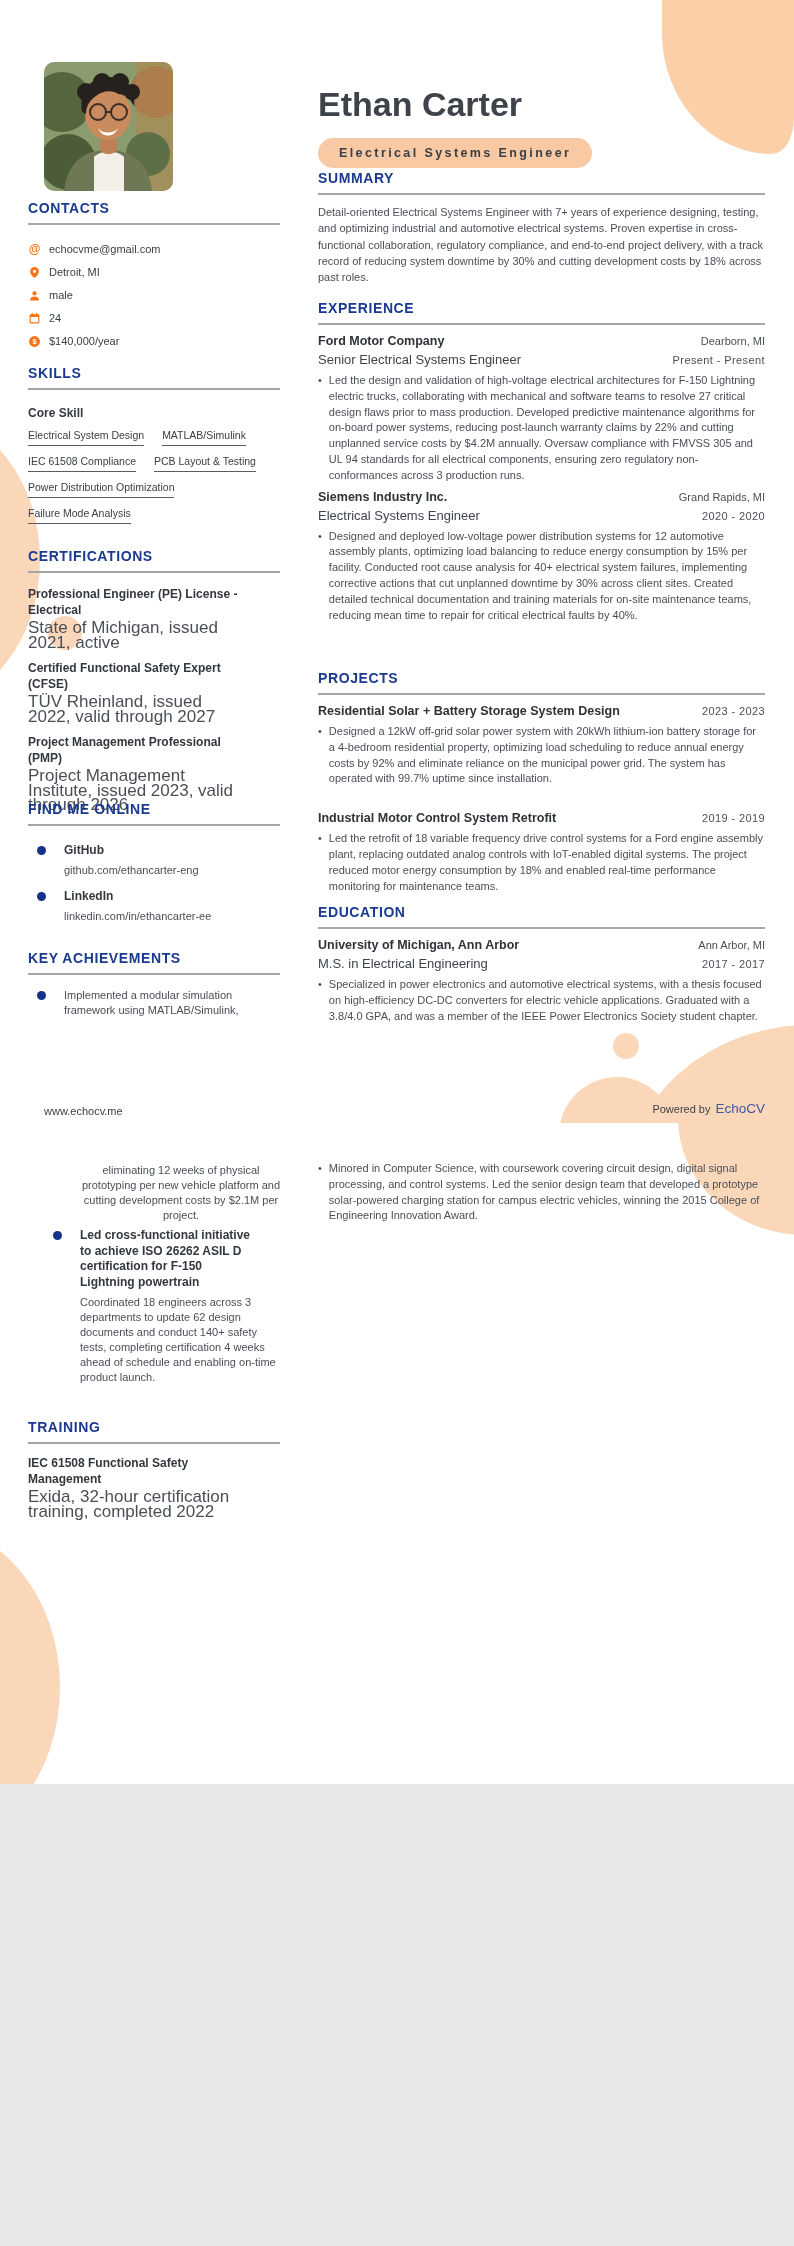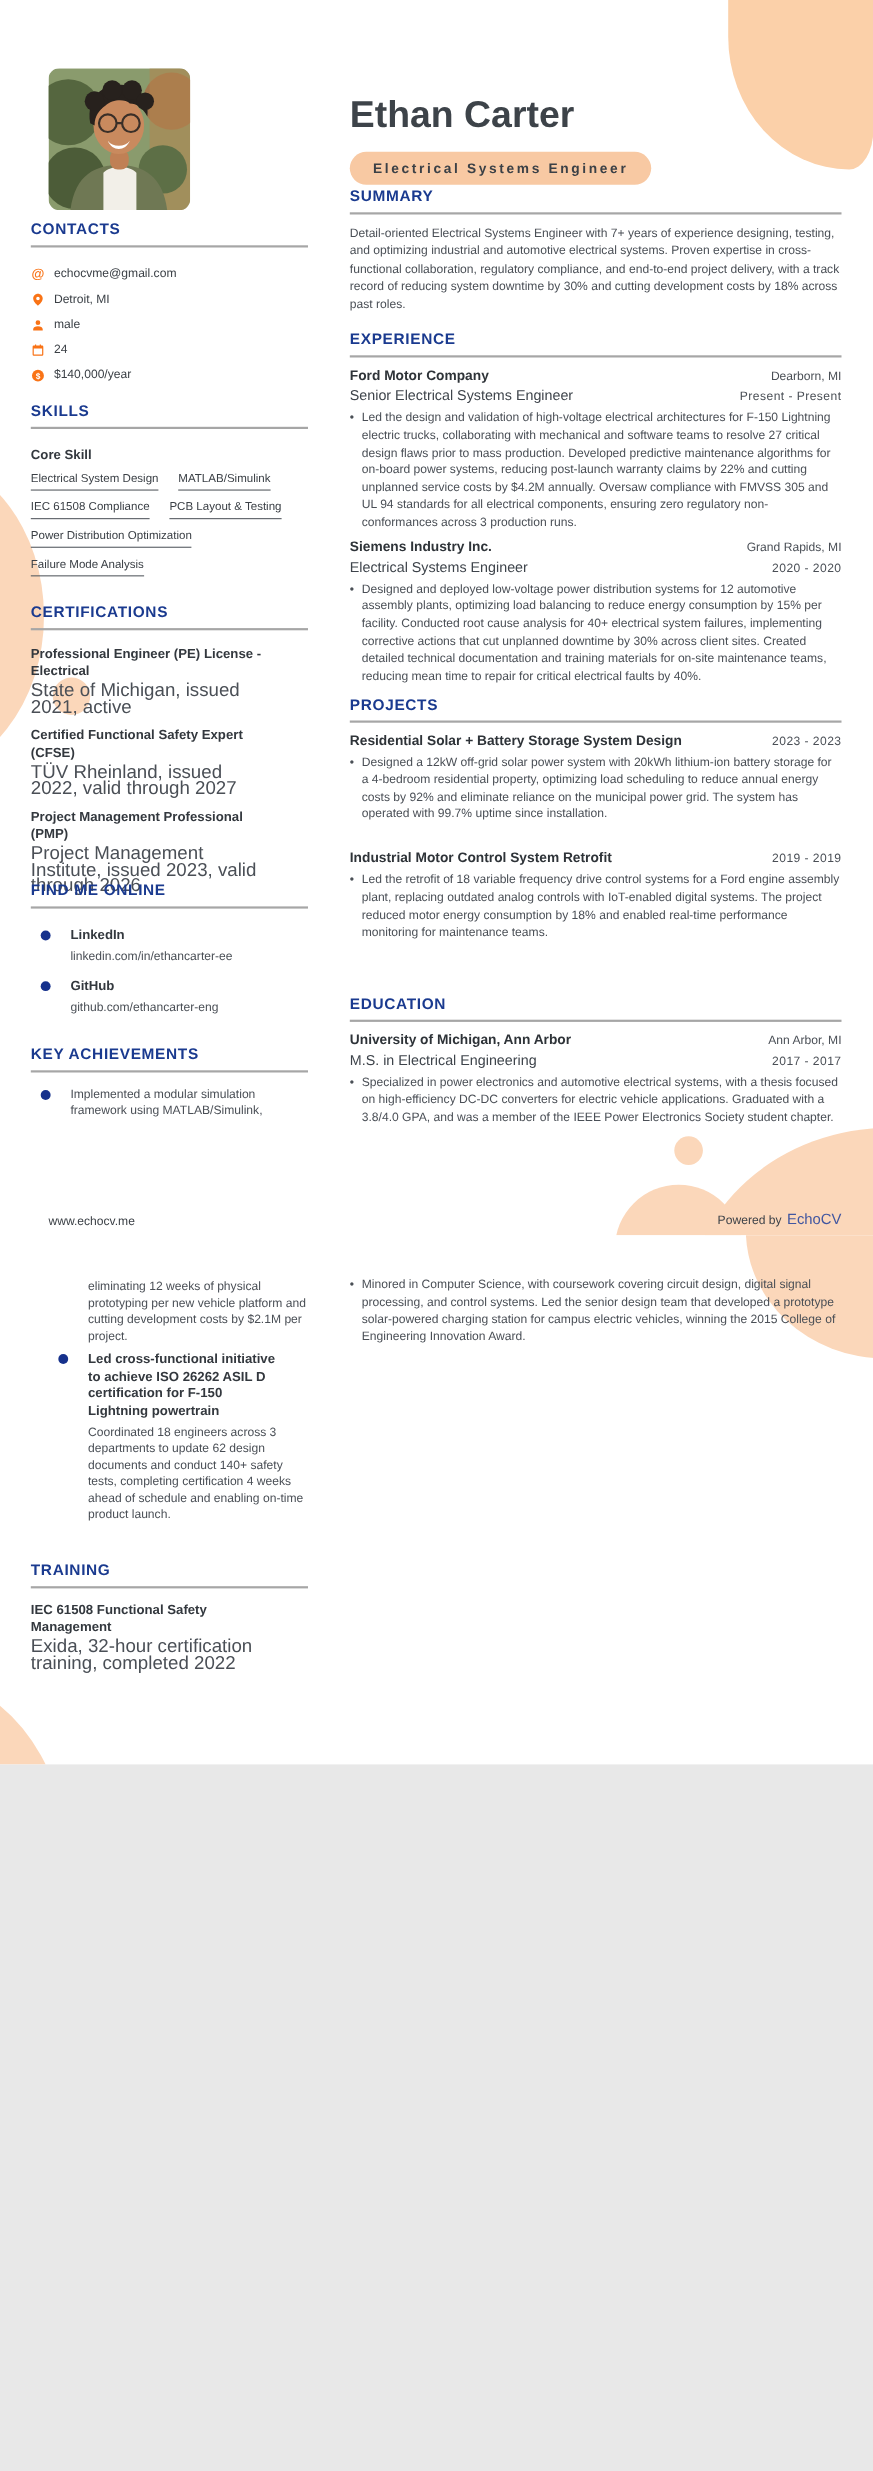--- a/index.html
+++ b/index.html
@@ -1,16 +1,16 @@
 <!DOCTYPE html>
 <html><head>
 <meta charset="utf-8">
 <style>
   html,body{margin:0;padding:0;background:#e8e8e8;}
-  .canvas{position:relative;width:794px;height:1604px;margin:0 auto;background:#ffffff;
+  .canvas{position:relative;width:794px;height:1784px;margin:0 auto;background:#ffffff;
           font-family:"Liberation Sans",sans-serif;overflow:hidden;}
   .page{position:absolute;left:0;width:794px;height:1123px;overflow:hidden;background:#fff;}
   #page1{top:0;} #page2{top:1123px;}
 
   
   .blob{position:absolute;background:#fbd7ba;border-radius:50%;z-index:0;}
   .corner-tr{position:absolute;right:0;top:0;width:132px;height:154px;background:#fbd0a9;
              border-radius:0 0 20% 100% / 0 0 28% 94%;z-index:0;}
 
   .layer{position:absolute;inset:0;z-index:1;}
@@ -195,27 +195,27 @@
           <div class="cert-detail">Project Management Institute, issued 2023, valid through 2026</div>
         </div>
       </div>
 
       <div class="side-sec" style="top:801px;">
         <div class="shead">FIND ME ONLINE</div>
         <hr class="sdiv">
         <div style="height:5px;"></div>
         <div class="dotitem">
           <span class="ndot"></span>
+          <div class="link-label">GitHub</div>
+          <div class="link-url">github.com/ethancarter-eng</div>
+        </div>
+        <div class="dotitem">
+          <span class="ndot"></span>
           <div class="link-label">LinkedIn</div>
           <div class="link-url">linkedin.com/in/ethancarter-ee</div>
-        </div>
-        <div class="dotitem">
-          <span class="ndot"></span>
-          <div class="link-label">GitHub</div>
-          <div class="link-url">github.com/ethancarter-eng</div>
         </div>
       </div>
 
       <div class="side-sec" style="top:950px;">
         <div class="shead">KEY ACHIEVEMENTS</div>
         <hr class="sdiv">
         <div class="ach">
           <span class="ndot"></span>
           <div class="ach-desc">Implemented a modular simulation framework using MATLAB/Simulink,</div>
         </div>
@@ -253,21 +253,21 @@
             <span class="role">Electrical Systems Engineer</span>
             <span class="dates">2020 - 2020</span>
           </div>
           <div class="mb">
             <span class="bdot">•</span>
             <span>Designed and deployed low-voltage power distribution systems for 12 automotive assembly plants, optimizing load balancing to reduce energy consumption by 15% per facility. Conducted root cause analysis for 40+ electrical system failures, implementing corrective actions that cut unplanned downtime by 30% across client sites. Created detailed technical documentation and training materials for on-site maintenance teams, reducing mean time to repair for critical electrical faults by 40%.</span>
           </div>
         </div>
       </div>
 
-      <div class="main-sec" style="top:632px;">
+      <div class="main-sec" style="top:670px;">
         <div class="shead">PROJECTS</div>
         <hr class="sdiv">
         <div>
           <div class="jrow mt9">
             <span class="company">Residential Solar + Battery Storage System Design</span>
             <span class="dates">2023 - 2023</span>
           </div>
           <div class="mb mt4">
             <span class="bdot">•</span>
             <span>Designed a 12kW off-grid solar power system with 20kWh lithium-ion battery storage for a 4-bedroom residential property, optimizing load scheduling to reduce annual energy costs by 92% and eliminate reliance on the municipal power grid. The system has operated with 99.7% uptime since installation.</span>
@@ -317,21 +317,21 @@
     <div class="blob" style="left:678px;top:-122px;width:254px;height:234px;"></div>
     <div class="blob" style="left:-210px;top:400px;width:270px;height:328px;"></div>
     <div class="blob" style="left:53px;top:680px;width:34px;height:34px;"></div>
     <div class="blob" style="left:553px;top:969px;width:24px;height:24px;"></div>
     <div class="blob" style="left:610px;top:1023px;width:24px;height:24px;"></div>
     <div class="blob" style="left:620px;top:1005px;width:460px;height:344px;"></div>
 
     <div class="layer">
 
       <div style="position:absolute;left:80px;top:40px;width:202px;">
-        <div class="ach-desc" style="margin-top:0;">eliminating 12 weeks of physical prototyping per new vehicle platform and cutting development costs by $2.1M per project.</div>
+        <div class="ach-desc" style="margin-top:0;text-align:center;">eliminating 12 weeks of physical prototyping per new vehicle platform and cutting development costs by $2.1M per project.</div>
       </div>
 
       <div class="ach" style="position:absolute;left:44px;top:105px;margin-top:0;">
         <span class="ndot"></span>
         <div class="ach-title">Led cross-functional initiative to achieve ISO 26262 ASIL D certification for F-150 Lightning powertrain</div>
         <div class="ach-desc">Coordinated 18 engineers across 3 departments to update 62 design documents and conduct 140+ safety tests, completing certification 4 weeks ahead of schedule and enabling on-time product launch.</div>
       </div>
 
       <div class="side-sec" style="top:296px;">
         <div class="shead">TRAINING</div>

